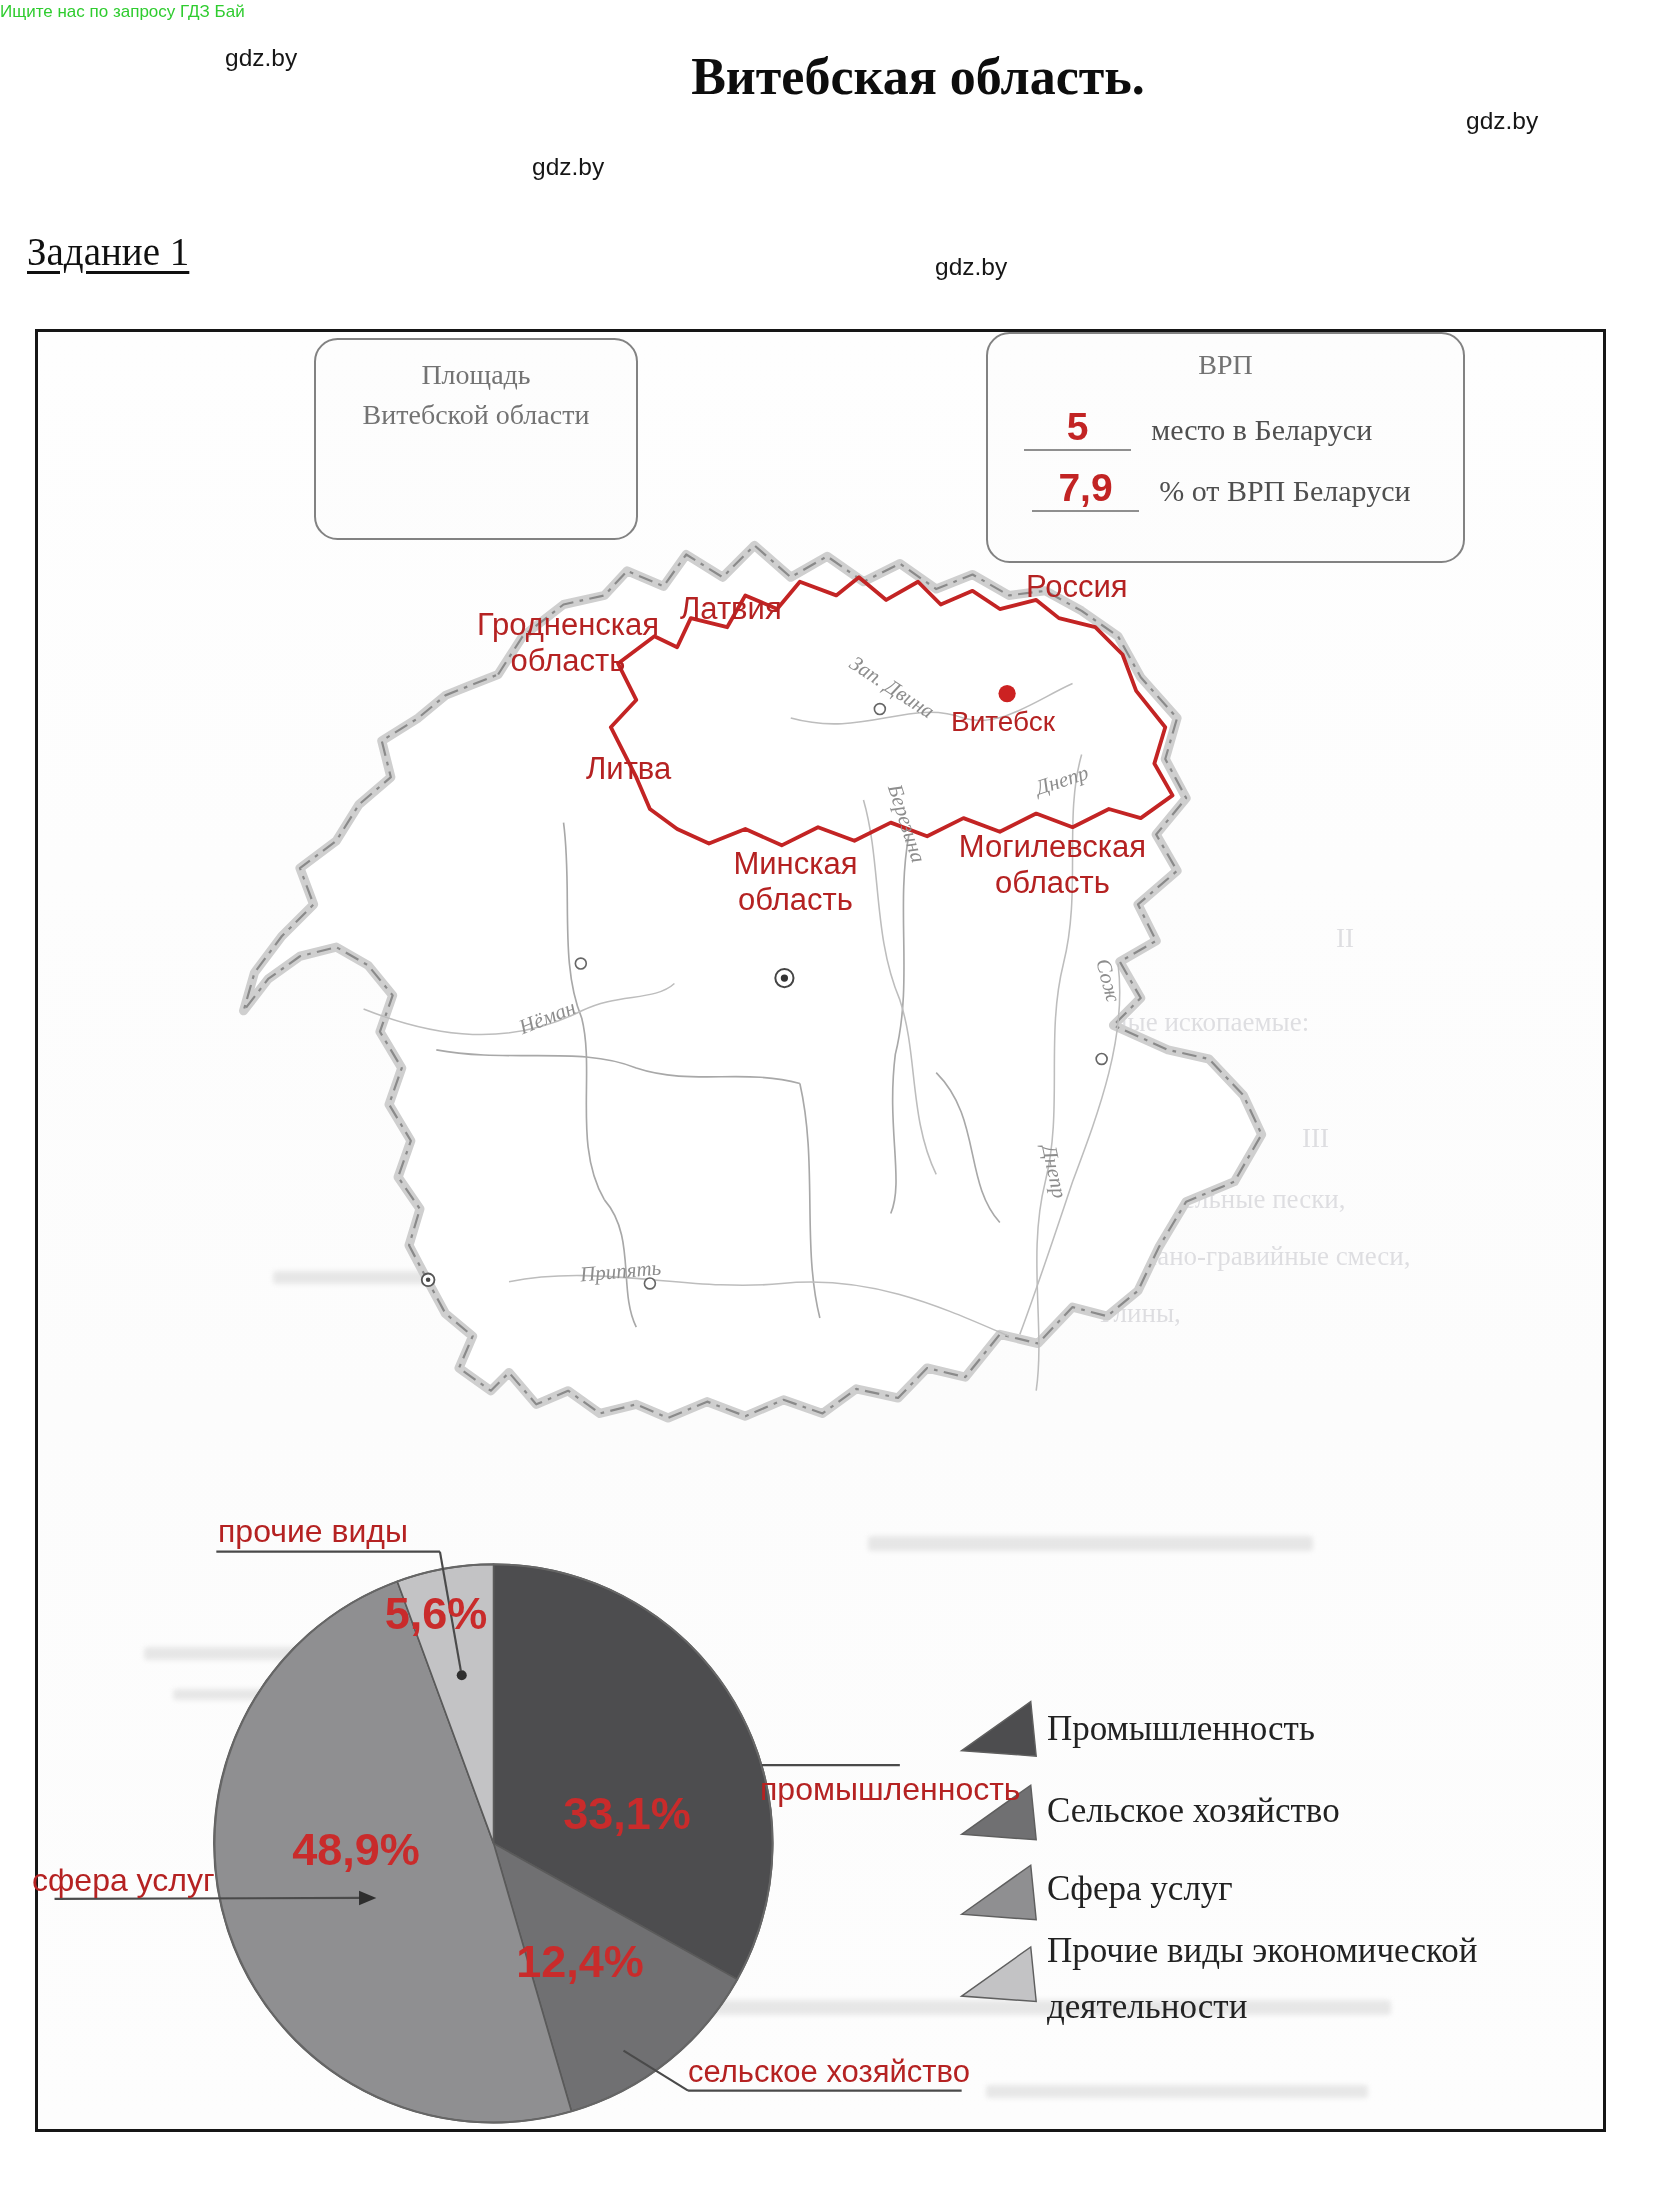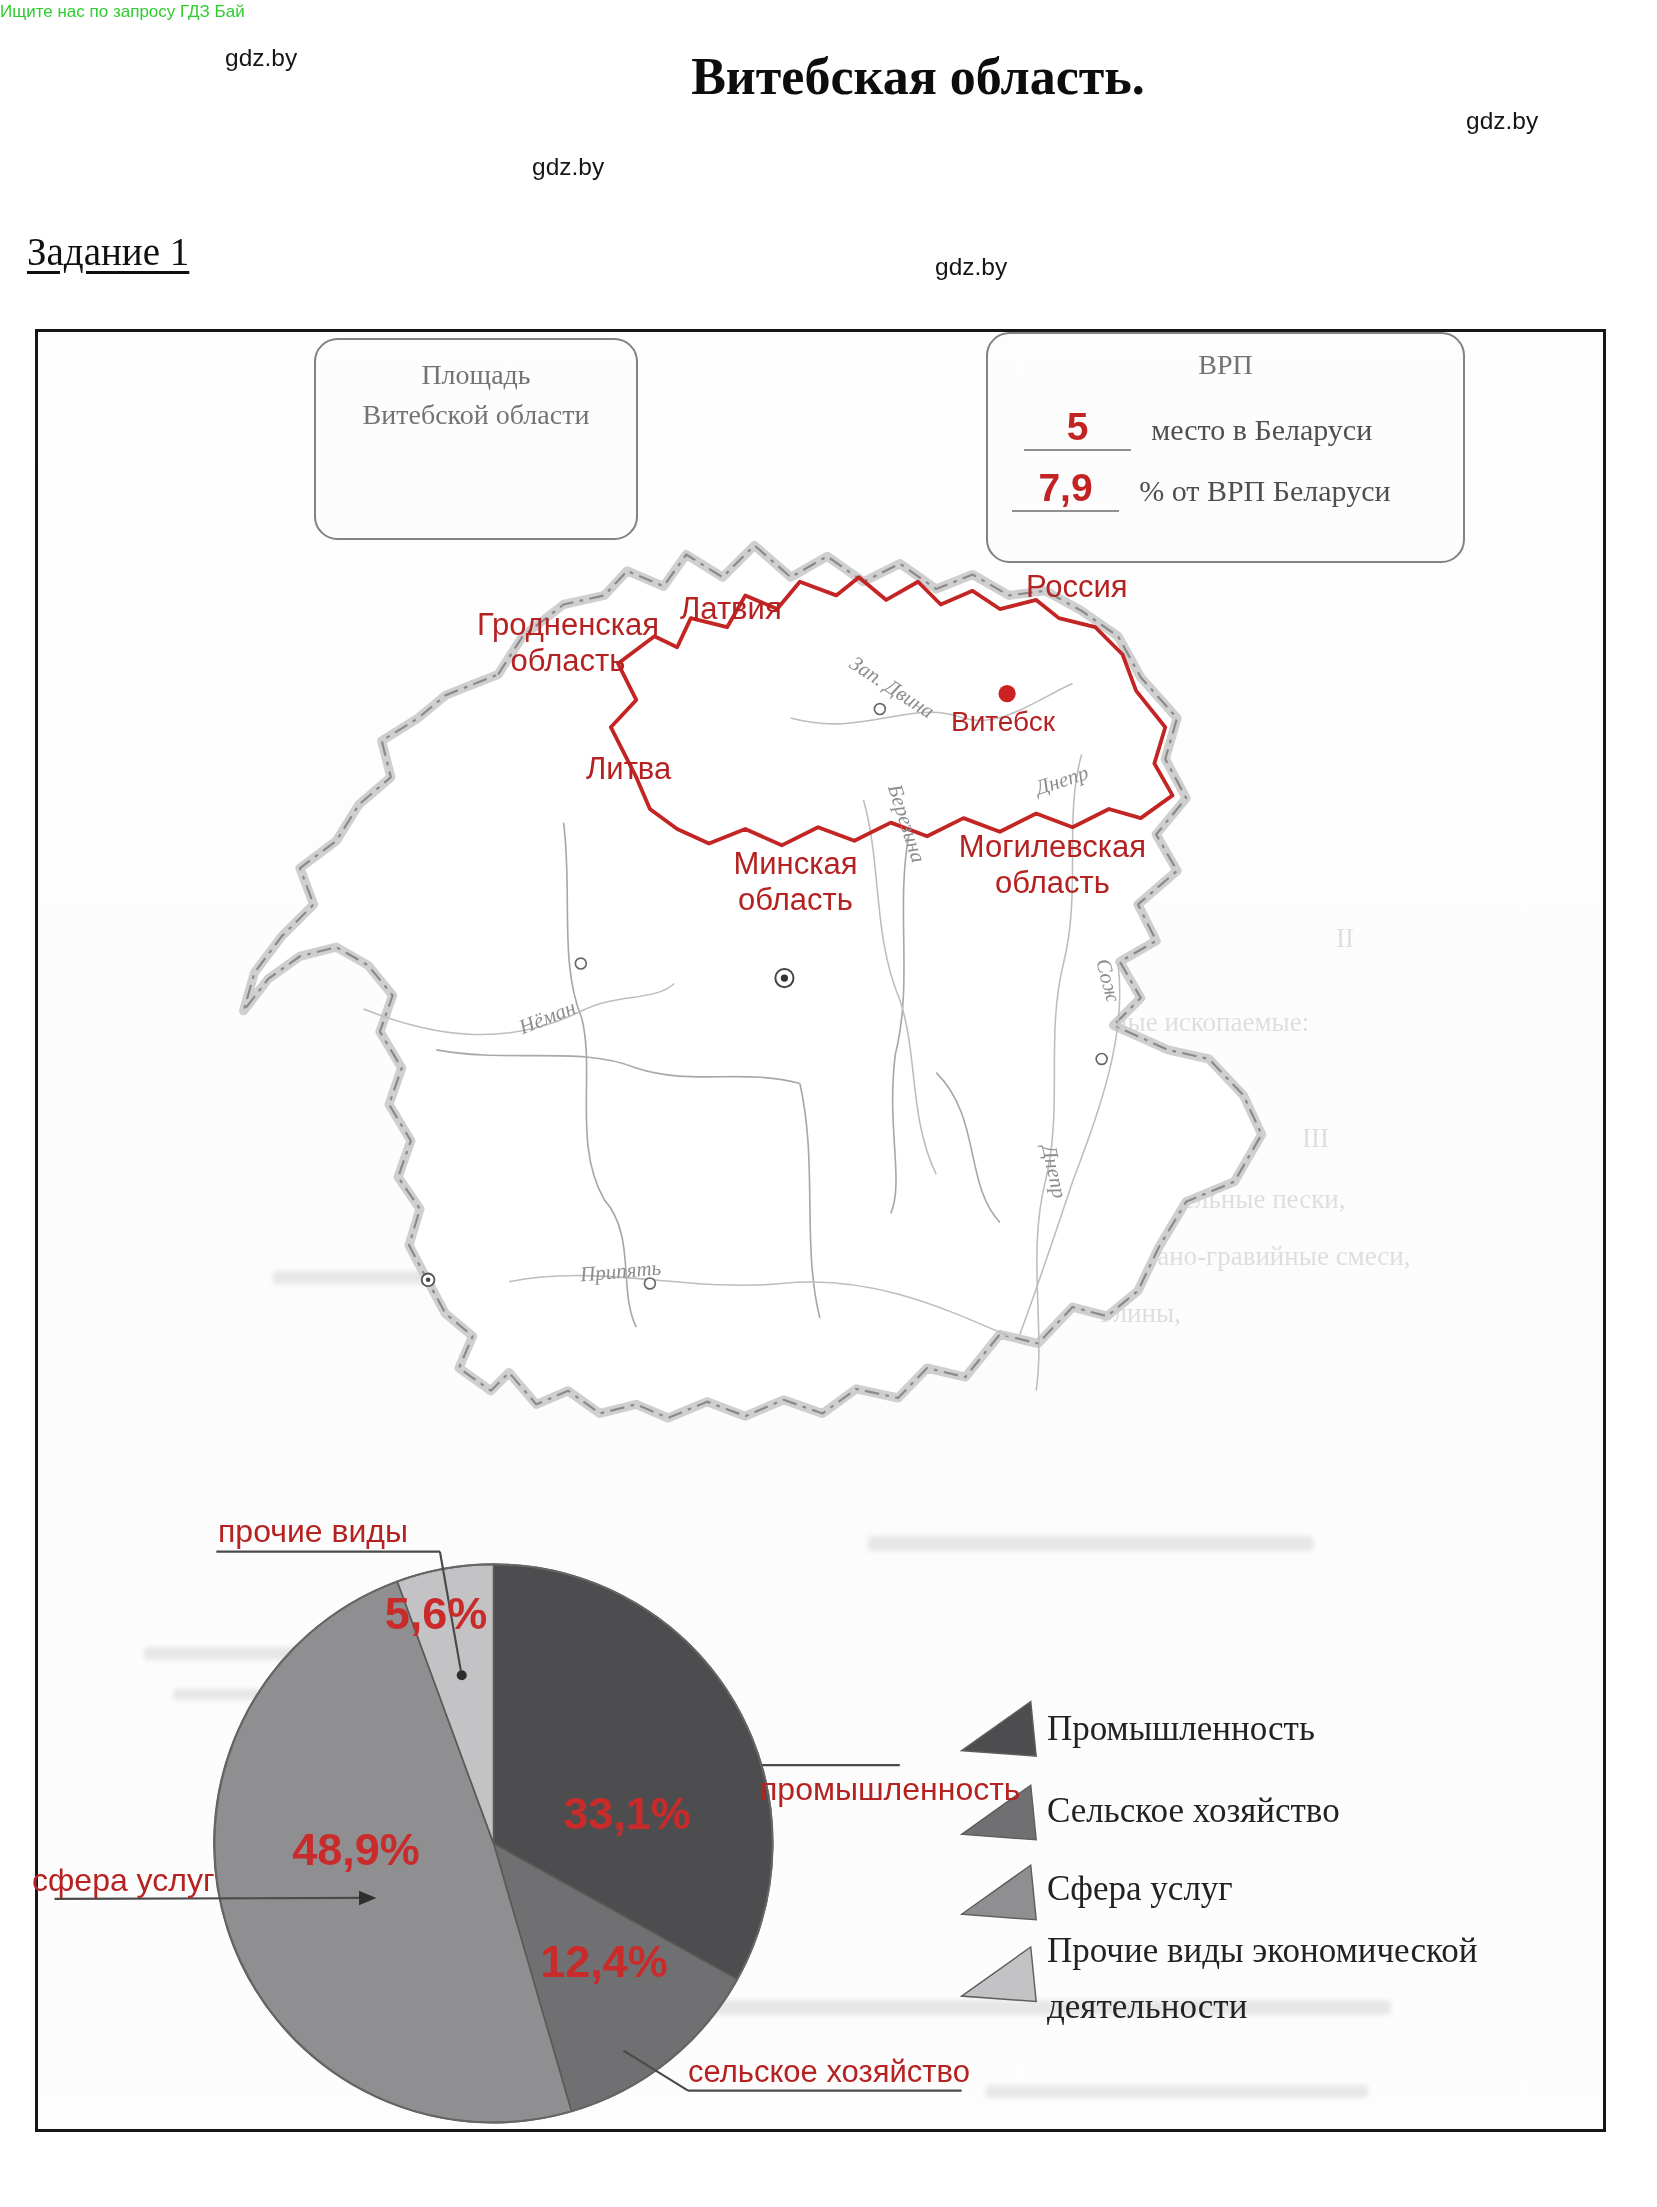--- a/index.html
+++ b/index.html
@@ -86,21 +86,21 @@
   </div>
 
   <div class="infobox" style="left:986px;top:332px;width:475px;height:227px">
     <div class="bt" style="margin-top:11px">ВРП</div>
     <div style="margin-top:20px;text-align:left;padding-left:36px;font-size:30px;color:#4f4f4f;">
       <span class="uline" style="min-width:107px">
         <span class="redval" style="font-size:39px">5</span>
       </span>
       <span style="margin-left:12.7px">место в Беларуси</span>
     </div>
-    <div style="margin-top:14.5px;text-align:left;padding-left:24px;font-size:30px;color:#4f4f4f;">
+    <div style="margin-top:14.5px;text-align:left;padding-left:44px;font-size:30px;color:#4f4f4f;">
       <span class="uline" style="min-width:107px">
         <span class="redval" style="font-size:39px">7,9</span>
       </span>
       <span style="margin-left:12.7px">% от ВРП Беларуси</span>
     </div>
   </div>
 
   <svg class="overlay" width="1657" height="2207" viewBox="0 0 1823 2428">
 
     <g>
@@ -188,21 +188,21 @@
   <div class="river" style="left:866px;top:811px;transform:rotate(72deg)">Березина</div>
   <div class="river" style="left:1035px;top:768px;transform:rotate(-18deg)">Днепр</div>
   <div class="river" style="left:1027px;top:1159px;transform:rotate(78deg)">Днепр</div>
   <div class="river" style="left:518px;top:1005px;transform:rotate(-22deg)">Нёман</div>
   <div class="river" style="left:580px;top:1259px;transform:rotate(-5deg)">Припять</div>
   <div class="river" style="left:1086px;top:968px;transform:rotate(75deg)">Сож</div>
 
   <div class="pct" style="left:436px;top:1614px">5,6%</div>
   <div class="pct" style="left:627px;top:1814px">33,1%</div>
   <div class="pct" style="left:356px;top:1850px">48,9%</div>
-  <div class="pct" style="left:604px;top:1962px">12,4%</div>
+  <div class="pct" style="left:580px;top:1962px">12,4%</div>
 
   <div class="callout" style="left:218px;top:1513px">прочие виды</div>
   <div class="callout" style="left:32px;top:1862px">сфера услуг</div>
   <div class="callout" style="left:760px;top:1771px">промышленность</div>
   <div class="callout" style="left:688px;top:2054px;font-size:31px">сельское хозяйство</div>
 
   <div class="legend-text" style="left:1047px;top:1709px">Промышленность</div>
   <div class="legend-text" style="left:1047px;top:1791px">Сельское хозяйство</div>
   <div class="legend-text" style="left:1047px;top:1869px">Сфера услуг</div>
   <div class="legend-text" style="left:1047px;top:1931px">Прочие виды экономической</div>

